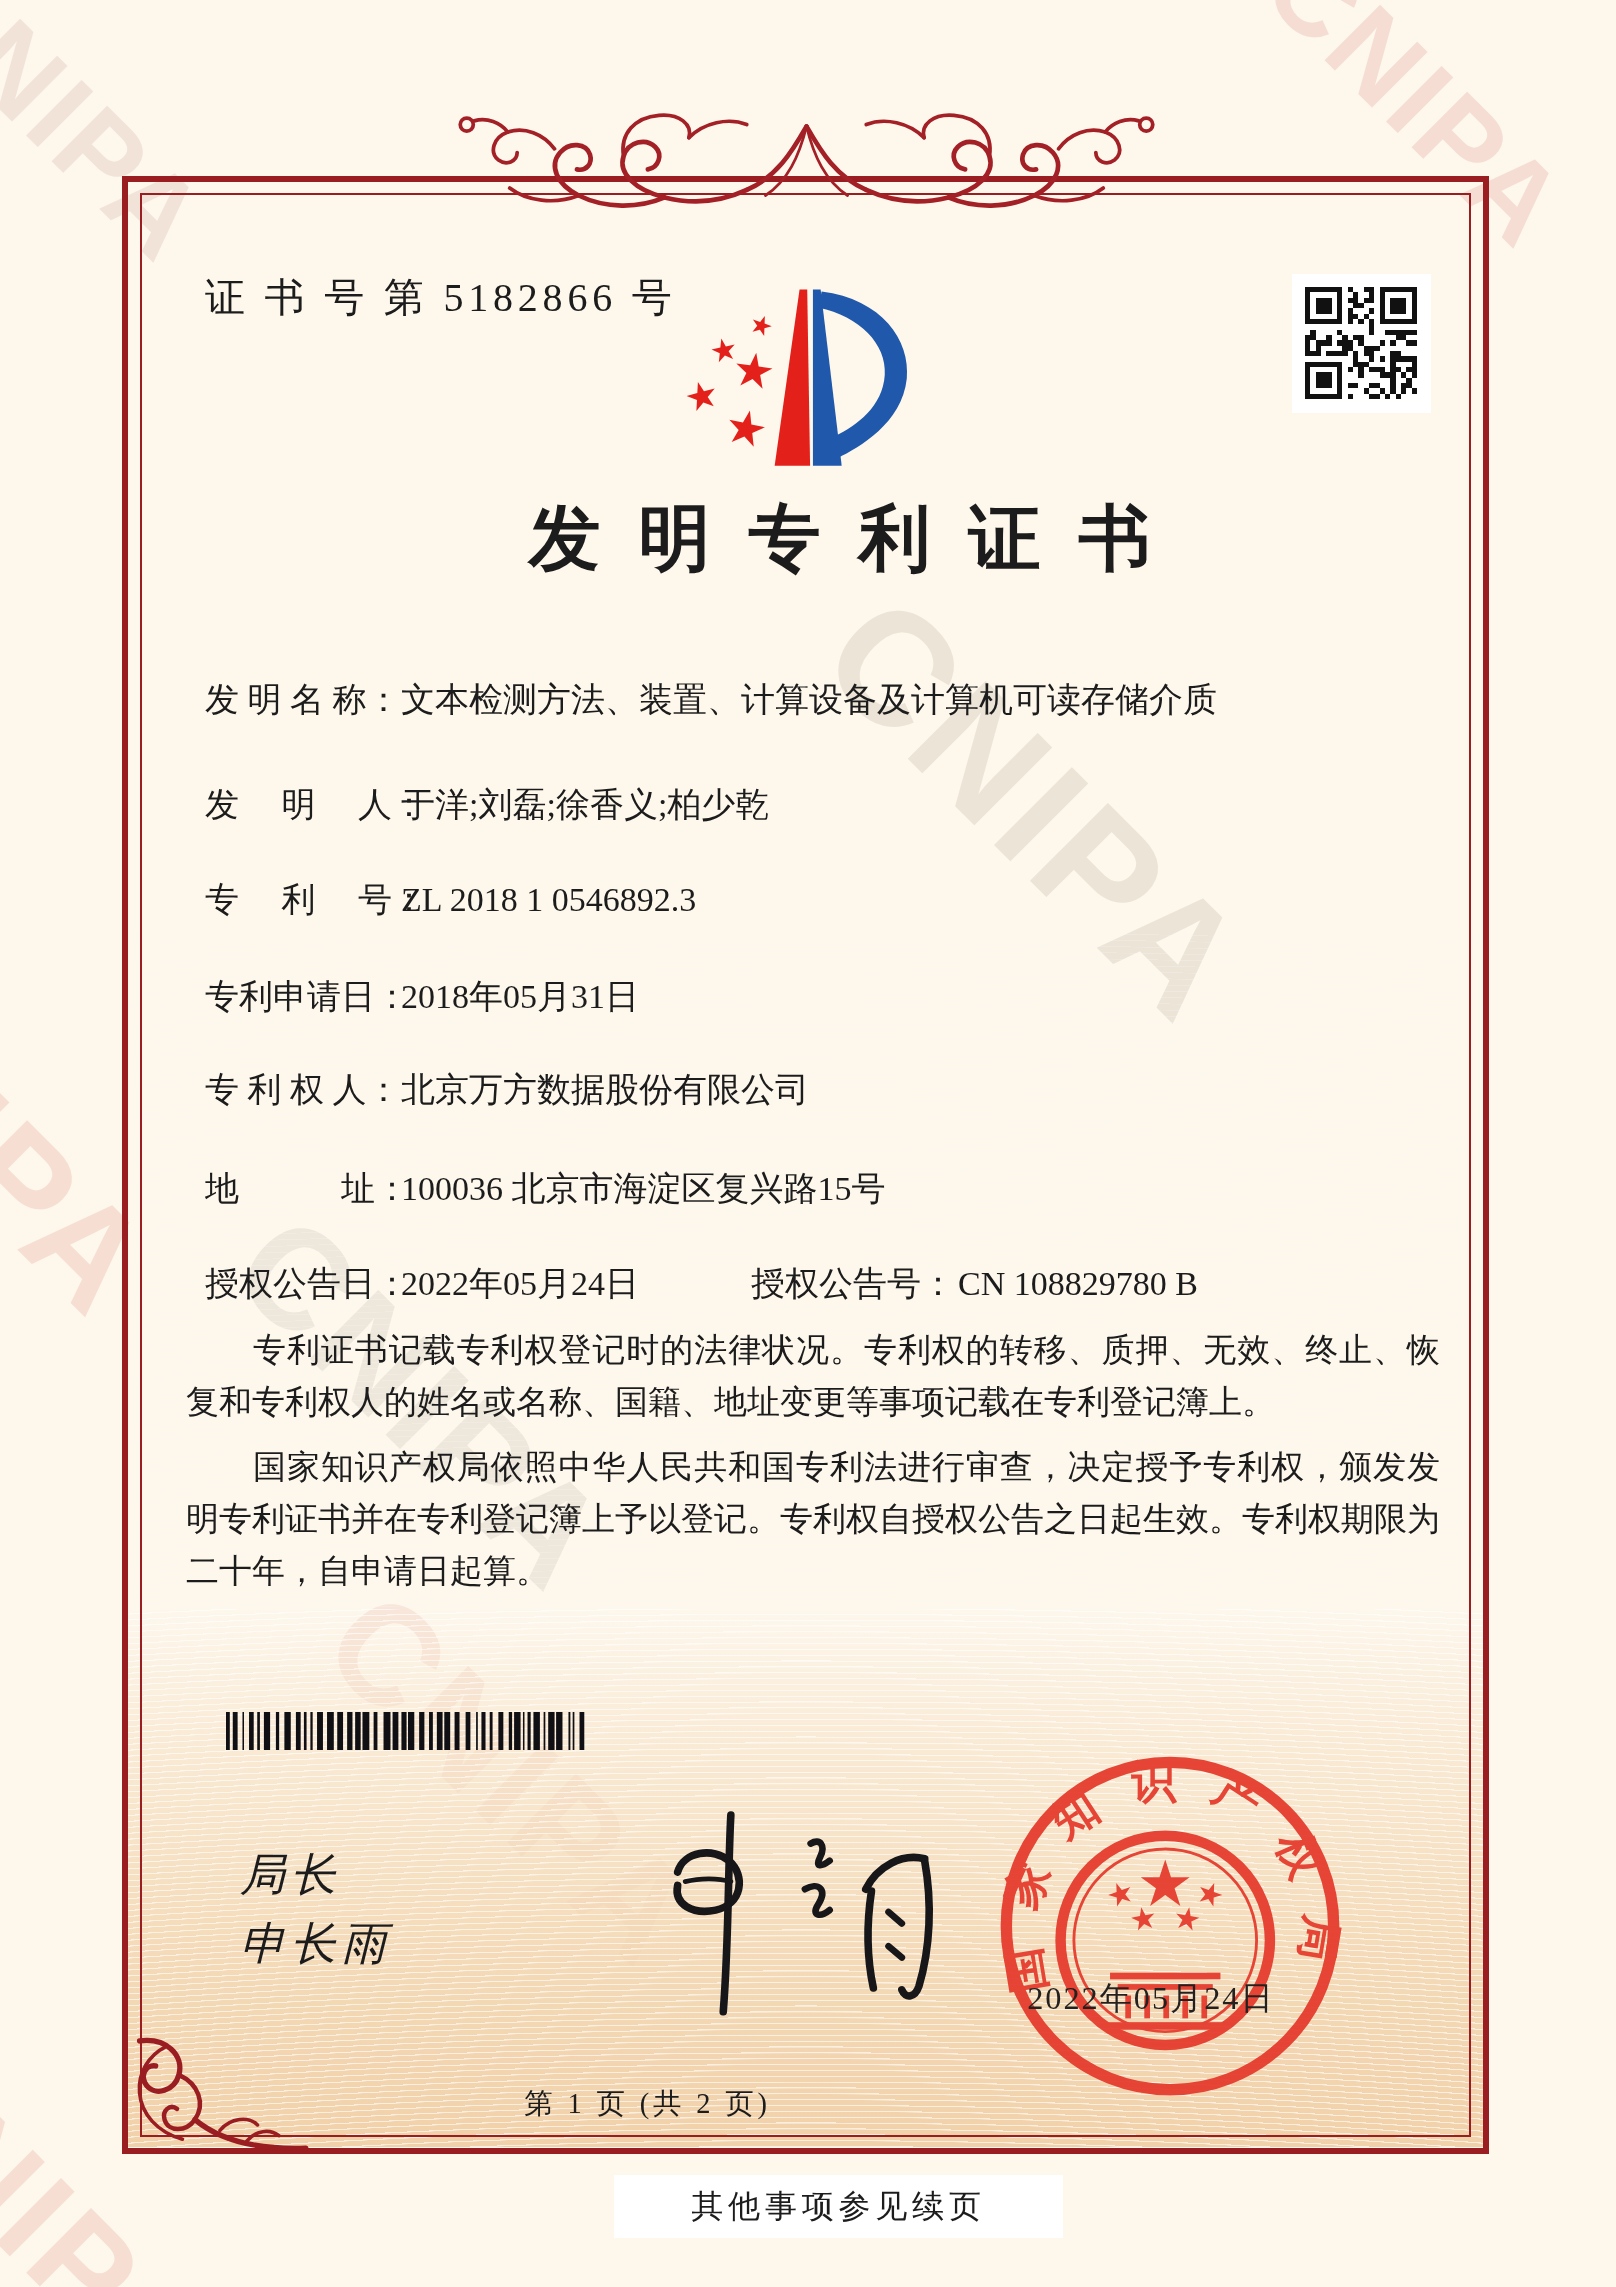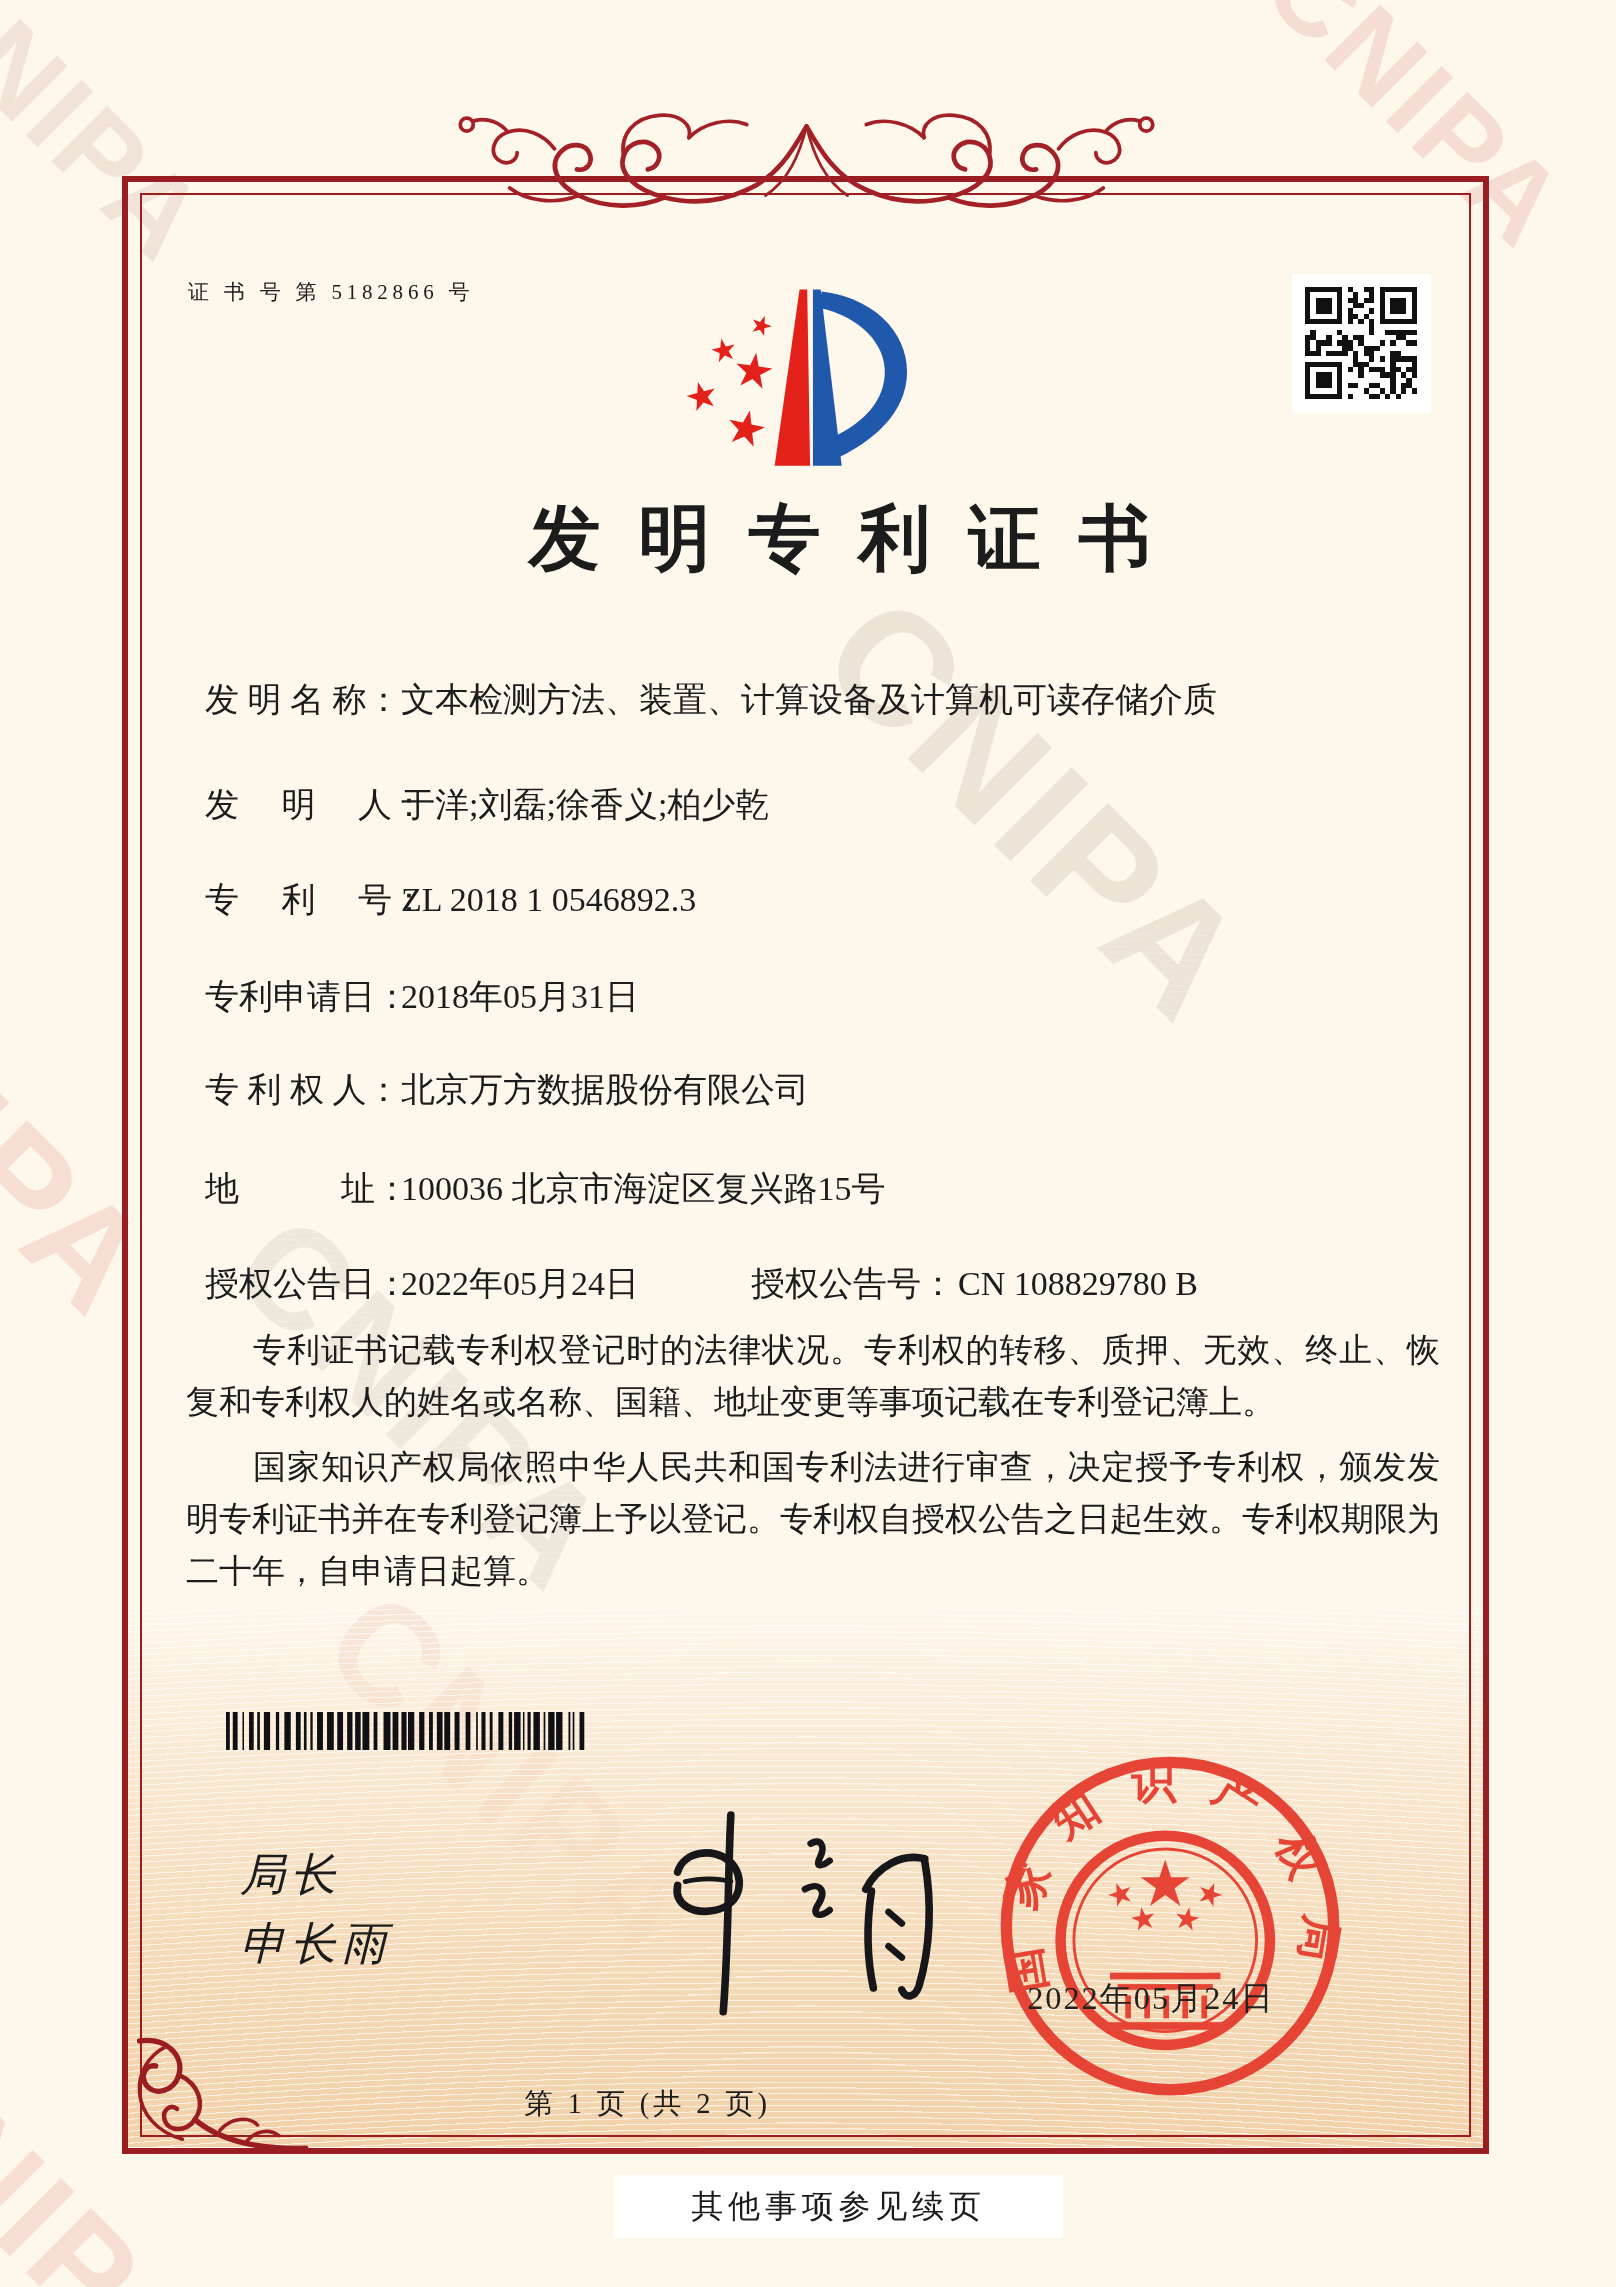--- a/index.html
+++ b/index.html
@@ -22,21 +22,21 @@
     position:absolute;left:127px;top:932px;width:1358px;height:679px;opacity:.45;
     background:repeating-radial-gradient(1427px 495px at 50% 330%, rgba(255,255,255,0) 0 15px, rgba(255,255,255,.4) 16px 18px);
   }
   
   .frame-outer{position:absolute;left:122px;top:176px;width:1367px;height:1978px;
     border:6.7px solid #9a1d22;box-sizing:border-box;}
   .frame-inner{position:absolute;left:140px;top:193px;width:1331px;height:1944px;
     border:2.9px solid #9a1d22;box-sizing:border-box;}
   .ornament-top{position:absolute;left:409px;top:91px;width:795px;height:126px;}
   .ornament-corner{position:absolute;left:107px;top:2032px;width:217px;height:143px;}
-  .cert-no{position:absolute;left:188px;top:270px;font-size:21px;letter-spacing:4.8px;margin-top:8px;}
+  .cert-no{position:absolute;left:205px;top:270px;font-size:40px;letter-spacing:4.8px;}
   .logo{position:absolute;left:654px;top:247px;width:316px;height:242px;}
   .qr-box{position:absolute;left:1292px;top:274px;width:139px;height:139px;background:#fff;}
   .qr-box svg{position:absolute;left:13.3px;top:13.3px;width:112px;height:112px;fill:#111;}
   .doc-title{position:absolute;left:0;top:491px;width:1617px;text-align:center;
     font-size:72px;font-weight:bold;letter-spacing:38px;text-indent:38px;padding-left:31px;}
   .frow{position:absolute;left:205px;width:1236px;font-size:34px;white-space:nowrap;}
   .frow .lab{display:inline-block;width:196px;}
   .frow .val{display:inline-block;}
   .pair2{position:absolute;left:546px;top:0;}
   .pair2 .lab{width:207px;}

